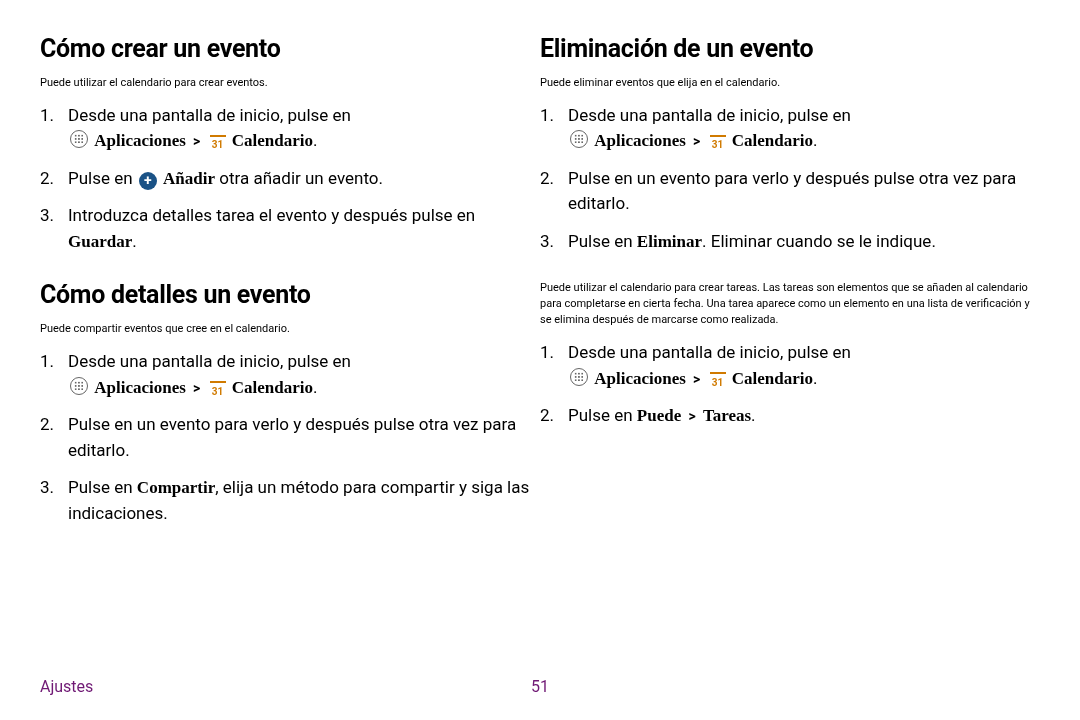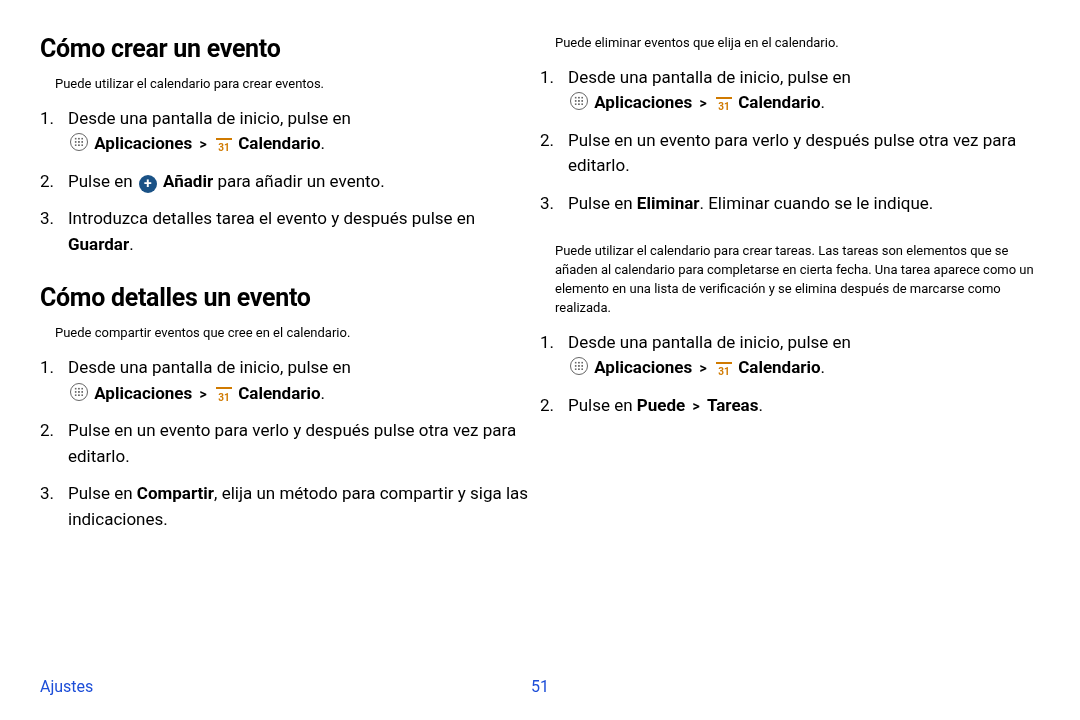--- a/index.html
+++ b/index.html
@@ -20,45 +20,44 @@
     min-width: 0;
   }
   h2 {
     font-size: 25px;
     font-weight: 700;
     margin-bottom: 12px;
     letter-spacing: -0.3px;
   }
   .section { margin-bottom: 26px; }
   p.intro {
-    font-size: 13px;
+    font-size: 11px;
     line-height: 1.45;
     margin-bottom: 12px;
-    margin-left: 15px;
   }
   ol {
     list-style: none;
     counter-reset: li;
     padding-left: 0;
   }
   ol > li {
     counter-increment: li;
     position: relative;
     padding-left: 28px;
     font-size: 17px;
     line-height: 1.5;
     margin-bottom: 12px;
   }
   ol > li::before {
     content: counter(li) ".";
     position: absolute;
     left: 0;
     top: 0;
   }
-  .bolded { font-weight: 700; }
+  .bolded { font-weight: 700; font-family: Liberation Serif, serif; }
   .icon-apps, .icon-cal, .icon-plus {
     display: inline-flex;
     align-items: center;
     justify-content: center;
     vertical-align: -2px;
     margin: 0 2px;
   }
   .icon-apps {
     width: 18px; height: 18px;
     border: 1.2px solid #666;
@@ -99,21 +98,21 @@
   }
   .icon-plus::before { content: "+"; position: relative; top: -0.5px; }
   .chev { font-weight: 700; font-size: 14px; margin: 0 3px; }
   .footer {
     position: absolute;
     bottom: 24px;
     left: 40px;
     width: 1000px;
     display: flex;
     font-size: 16px;
-    color: #1d4ed8;
+    color: #701a75;
   }
   .footer .sec-label { flex: 0 0 auto; }
   .footer .page-num { position: absolute; left: 50%; transform: translateX(-50%); }
 </style>
 </head>
 <body>
 
 <div class="columns">
 
   <div class="col">
@@ -127,21 +126,21 @@
           <span class="icon-apps"></span>
           <span class="bolded">Aplicaciones</span>
           <span class="chev">&gt;</span>
           <span class="icon-cal"></span>
           <span class="bolded">Calendario</span><span>.</span>
         </li>
         <li>
           <span>Pulse en </span>
           <span class="icon-plus"></span>
           <span class="bolded">Añadir</span>
-          <span> para añadir un evento.</span>
+          <span> otra añadir un evento.</span>
         </li>
         <li>
           <span>Introduzca detalles tarea el evento y después pulse en </span><span class="bolded">Guardar</span><span>.</span>
         </li>
       </ol>
     </div>
 
     <div class="section">
       <h2>Cómo detalles un evento</h2>
       <p class="intro">Puede compartir eventos que cree en el calendario.</p>
@@ -161,20 +160,21 @@
           <span>Pulse en </span><span class="bolded">Compartir</span><span>, elija un método para compartir y siga las indicaciones.</span>
         </li>
       </ol>
     </div>
 
   </div>
 
   <div class="col">
 
     <div class="section">
+      <h2>Eliminación de un evento</h2>
       <p class="intro">Puede eliminar eventos que elija en el calendario.</p>
       <ol>
         <li>
           <span>Desde una pantalla de inicio, pulse en </span><br>
           <span class="icon-apps"></span>
           <span class="bolded">Aplicaciones</span>
           <span class="chev">&gt;</span>
           <span class="icon-cal"></span>
           <span class="bolded">Calendario</span><span>.</span>
         </li>

